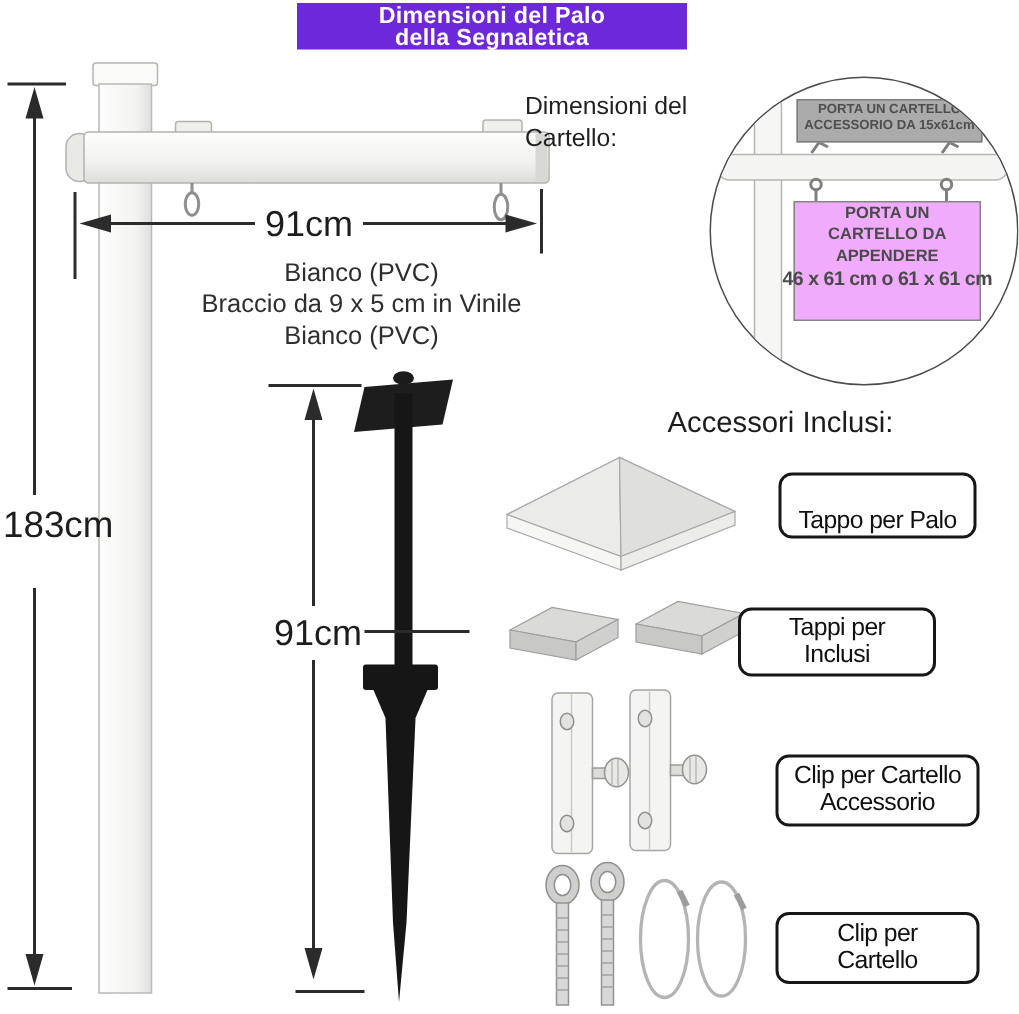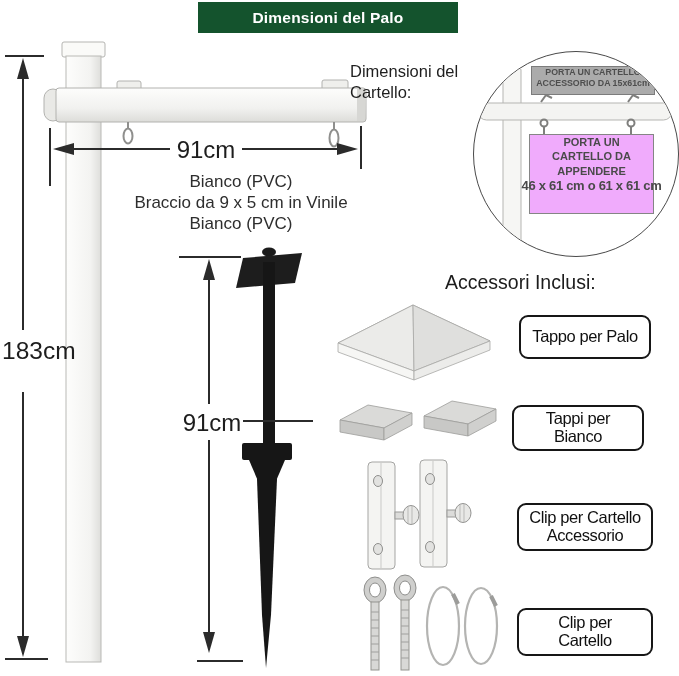--- a/index.html
+++ b/index.html
@@ -3,21 +3,21 @@
 <meta charset="utf-8">
 <style>
   html,body{margin:0;padding:0;}
   body{
     width:679px;height:676px;position:relative;background:#ffffff;
     font-family:"Liberation Sans", sans-serif;overflow:hidden;color:#1d1d1d;
   }
   .abs{position:absolute;}
   
   .banner{
-    left:198px;top:2px;width:260px;height:31px;background:#14532d;color:#fff;
+    left:198px;top:2px;width:260px;height:31px;background:#6d28d9;color:#fff;
     display:flex;flex-direction:column;align-items:center;justify-content:center;
     font-weight:bold;font-size:15.5px;line-height:15px;letter-spacing:.2px;
   }
   .banner span{white-space:nowrap;}
   
   .dim{font-size:24px;color:#1d1d1d;white-space:nowrap;}
   
   .spec{
     left:88px;top:171px;width:306px;text-align:center;
     font-size:17px;line-height:1.24;color:#2e2e2e;
@@ -53,22 +53,22 @@
     font-size:19.5px;color:#1c1c1c;white-space:nowrap;
   }
   
   .btn{
     position:absolute;background:#fff;border:2.5px solid #161616;border-radius:9px;
     display:flex;flex-direction:column;align-items:center;justify-content:center;
     font-size:16.5px;line-height:1.08;letter-spacing:-.4px;color:#101010;font-weight:500;
   }
   .btn span{white-space:nowrap;display:block;}
   .btn span:empty{display:none;}
-  .b1{left:519px;top:315px;width:128px;height:40px;}
-  .b2{left:512px;top:405px;width:128px;height:42px;}
+  .b1{left:519px;top:315px;width:128px;height:40px;justify-content:flex-end;}
+  .b2{left:492px;top:405px;width:128px;height:42px;}
   .b3{left:517px;top:503px;width:132px;height:44px;}
   .b4{left:517px;top:608px;width:132px;height:44px;}
   svg{position:absolute;left:0;top:0;}
 </style>
 </head>
 <body>
 
 <svg width="380" height="676" viewBox="0 0 380 676">
   <defs>
     <linearGradient id="pg" x1="0" y1="0" x2="1" y2="0">
@@ -135,20 +135,21 @@
     <line x1="209" y1="278" x2="209" y2="404"></line>
     <line x1="209" y1="440" x2="209" y2="634"></line>
     <polygon points="209,653 203,632 215,632" stroke="none"></polygon>
     <line x1="197" y1="661" x2="243" y2="661"></line>
     <line x1="243" y1="421" x2="313" y2="421"></line>
   </g>
 </svg>
 
 <div class="abs banner">
   <span>Dimensioni del Palo</span>
+  <span>della Segnaletica</span>
 </div>
 
 <div class="abs dim" style="left:2px;top:337px;font-size:24.5px;">183cm</div>
 <div class="abs dim" style="left:170px;top:136px;width:72px;text-align:center;">91cm</div>
 <div class="abs dim" style="left:181px;top:409px;width:62px;text-align:center;">91cm</div>
 
 <div class="abs spec">
   <span>Bianco (PVC)</span>
   <span>Braccio da 9 x 5 cm in Vinile</span>
   <span>Bianco (PVC)</span>
@@ -237,21 +238,21 @@
     <line x1="491" y1="596" x2="496" y2="606" stroke="#9c9c9a" stroke-width="4"></line>
   </g>
 </svg>
 
 <div class="btn b1">
   <span>Tappo per Palo</span>
 
 </div>
 <div class="btn b2">
   <span>Tappi per</span>
-  <span>Bianco</span>
+  <span>Inclusi</span>
 </div>
 <div class="btn b3">
   <span>Clip per Cartello</span>
   <span>Accessorio</span>
 </div>
 <div class="btn b4">
   <span>Clip per</span>
   <span>Cartello</span>
 </div>
 

